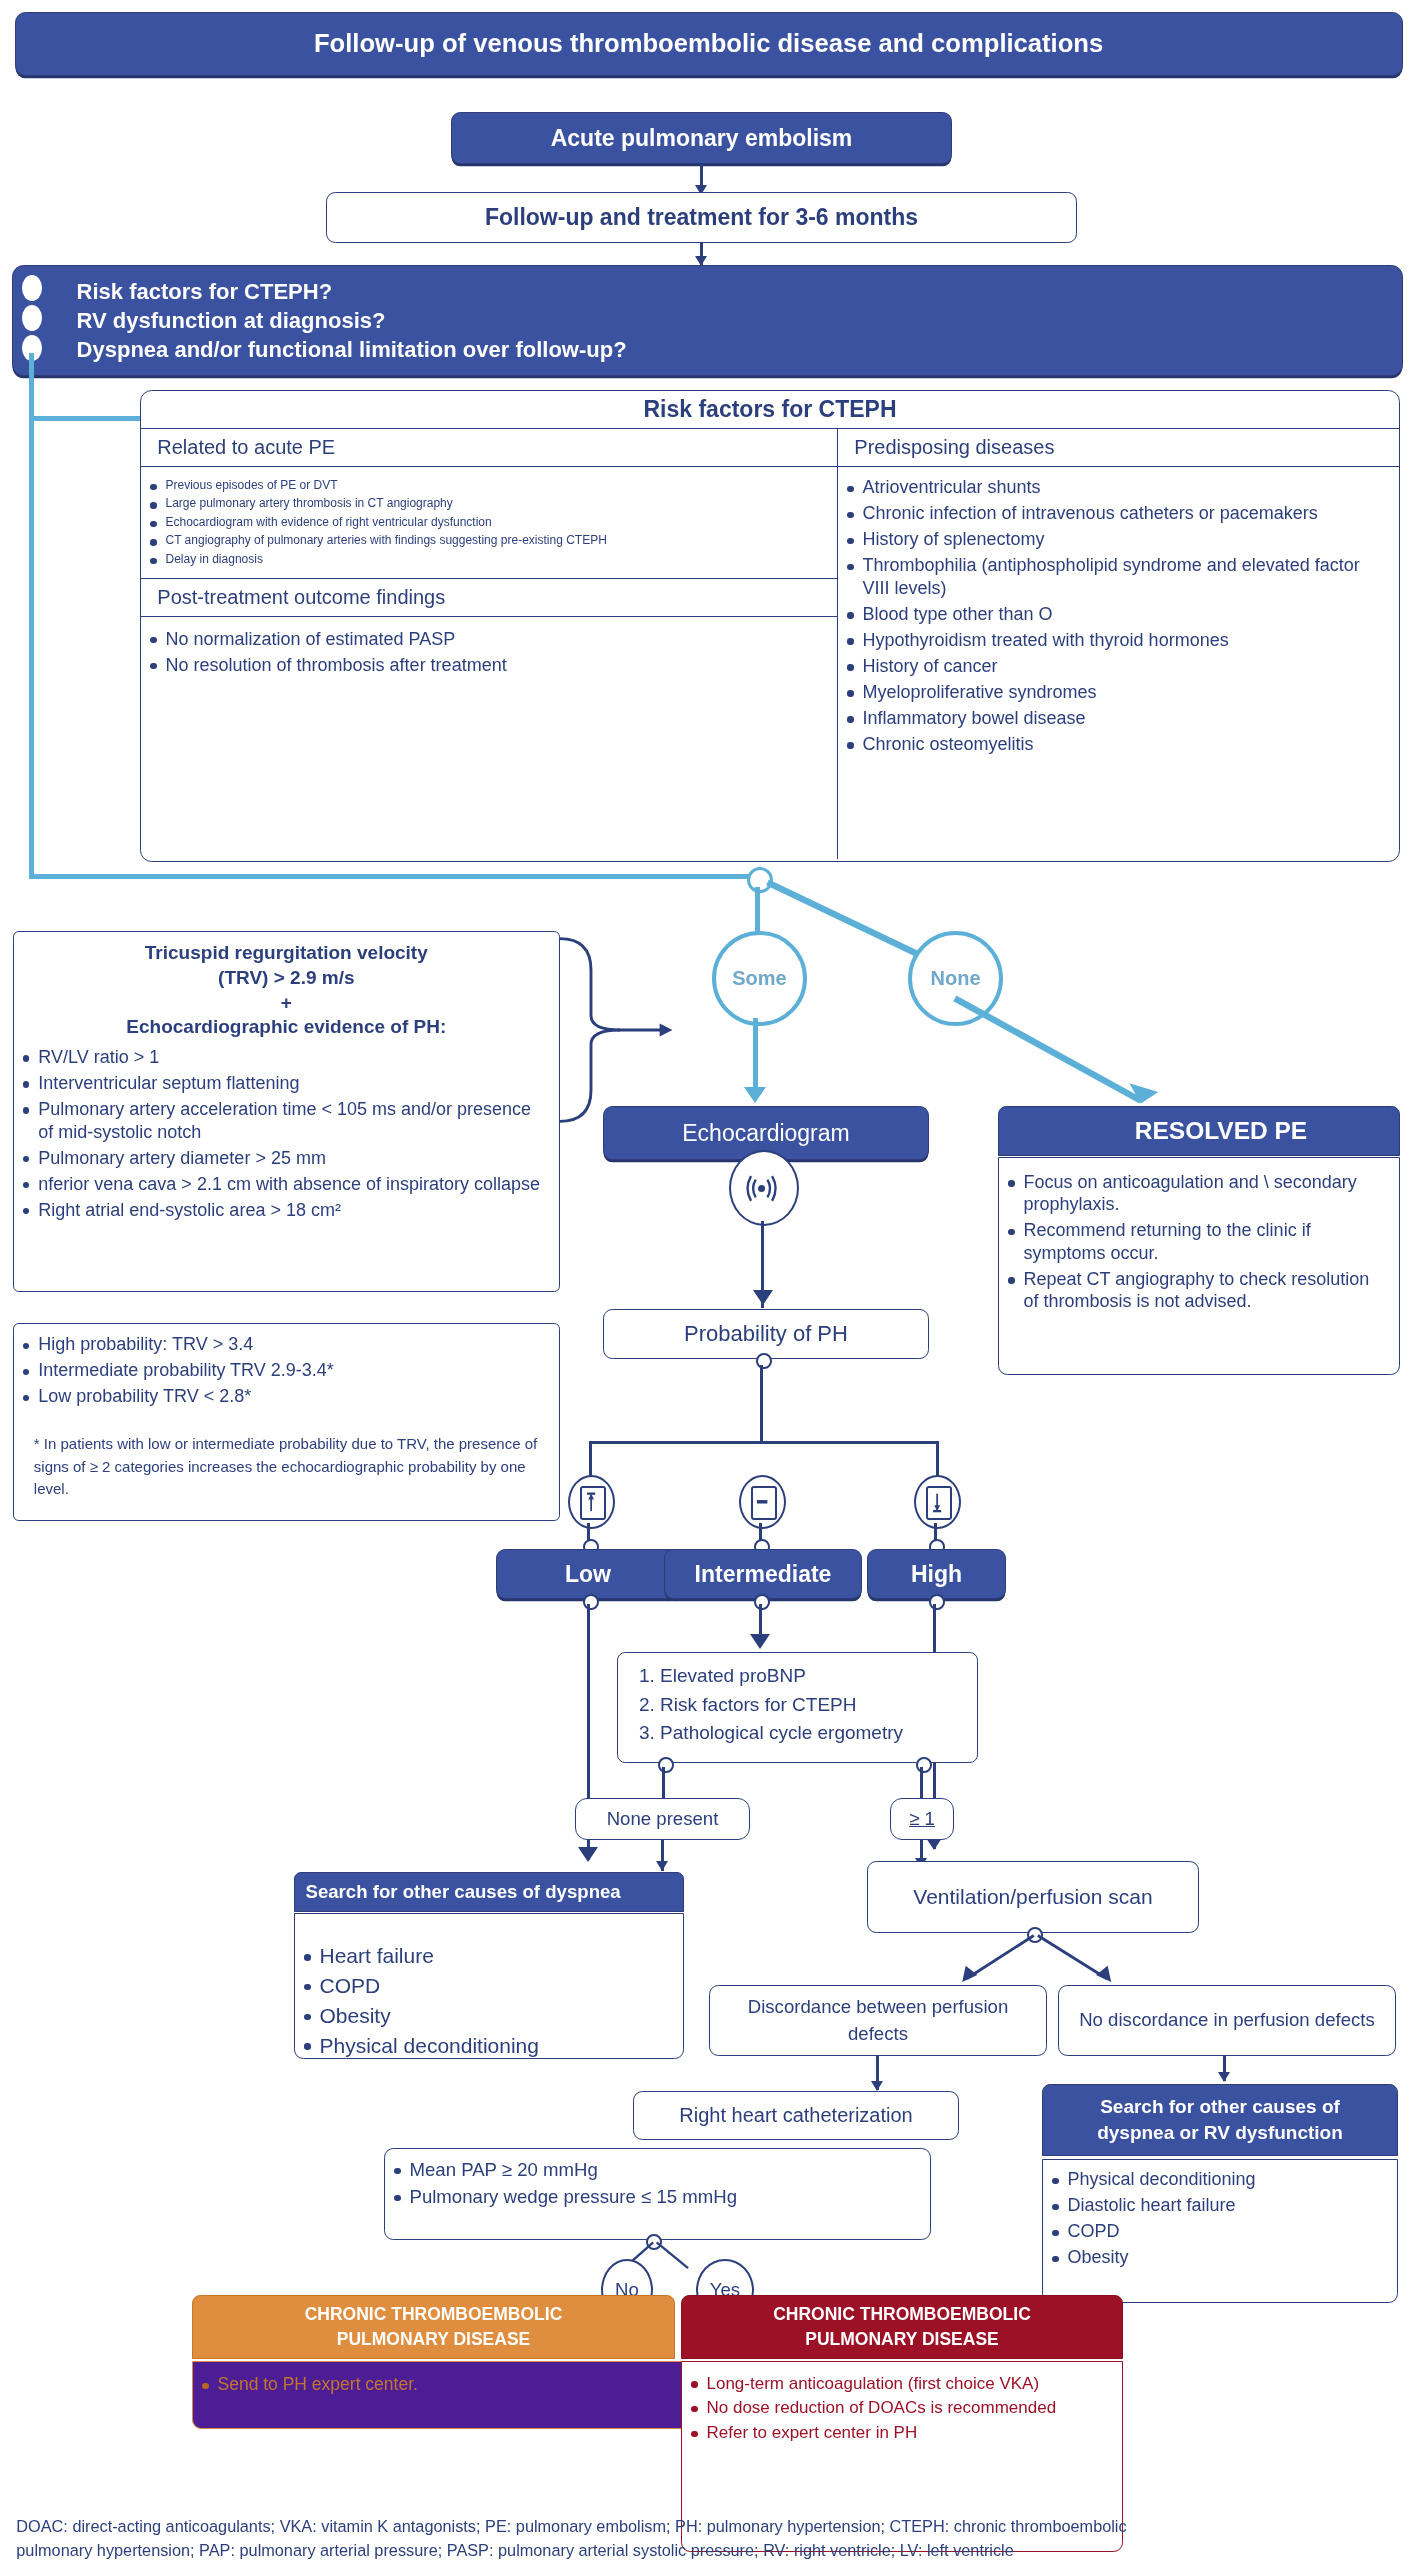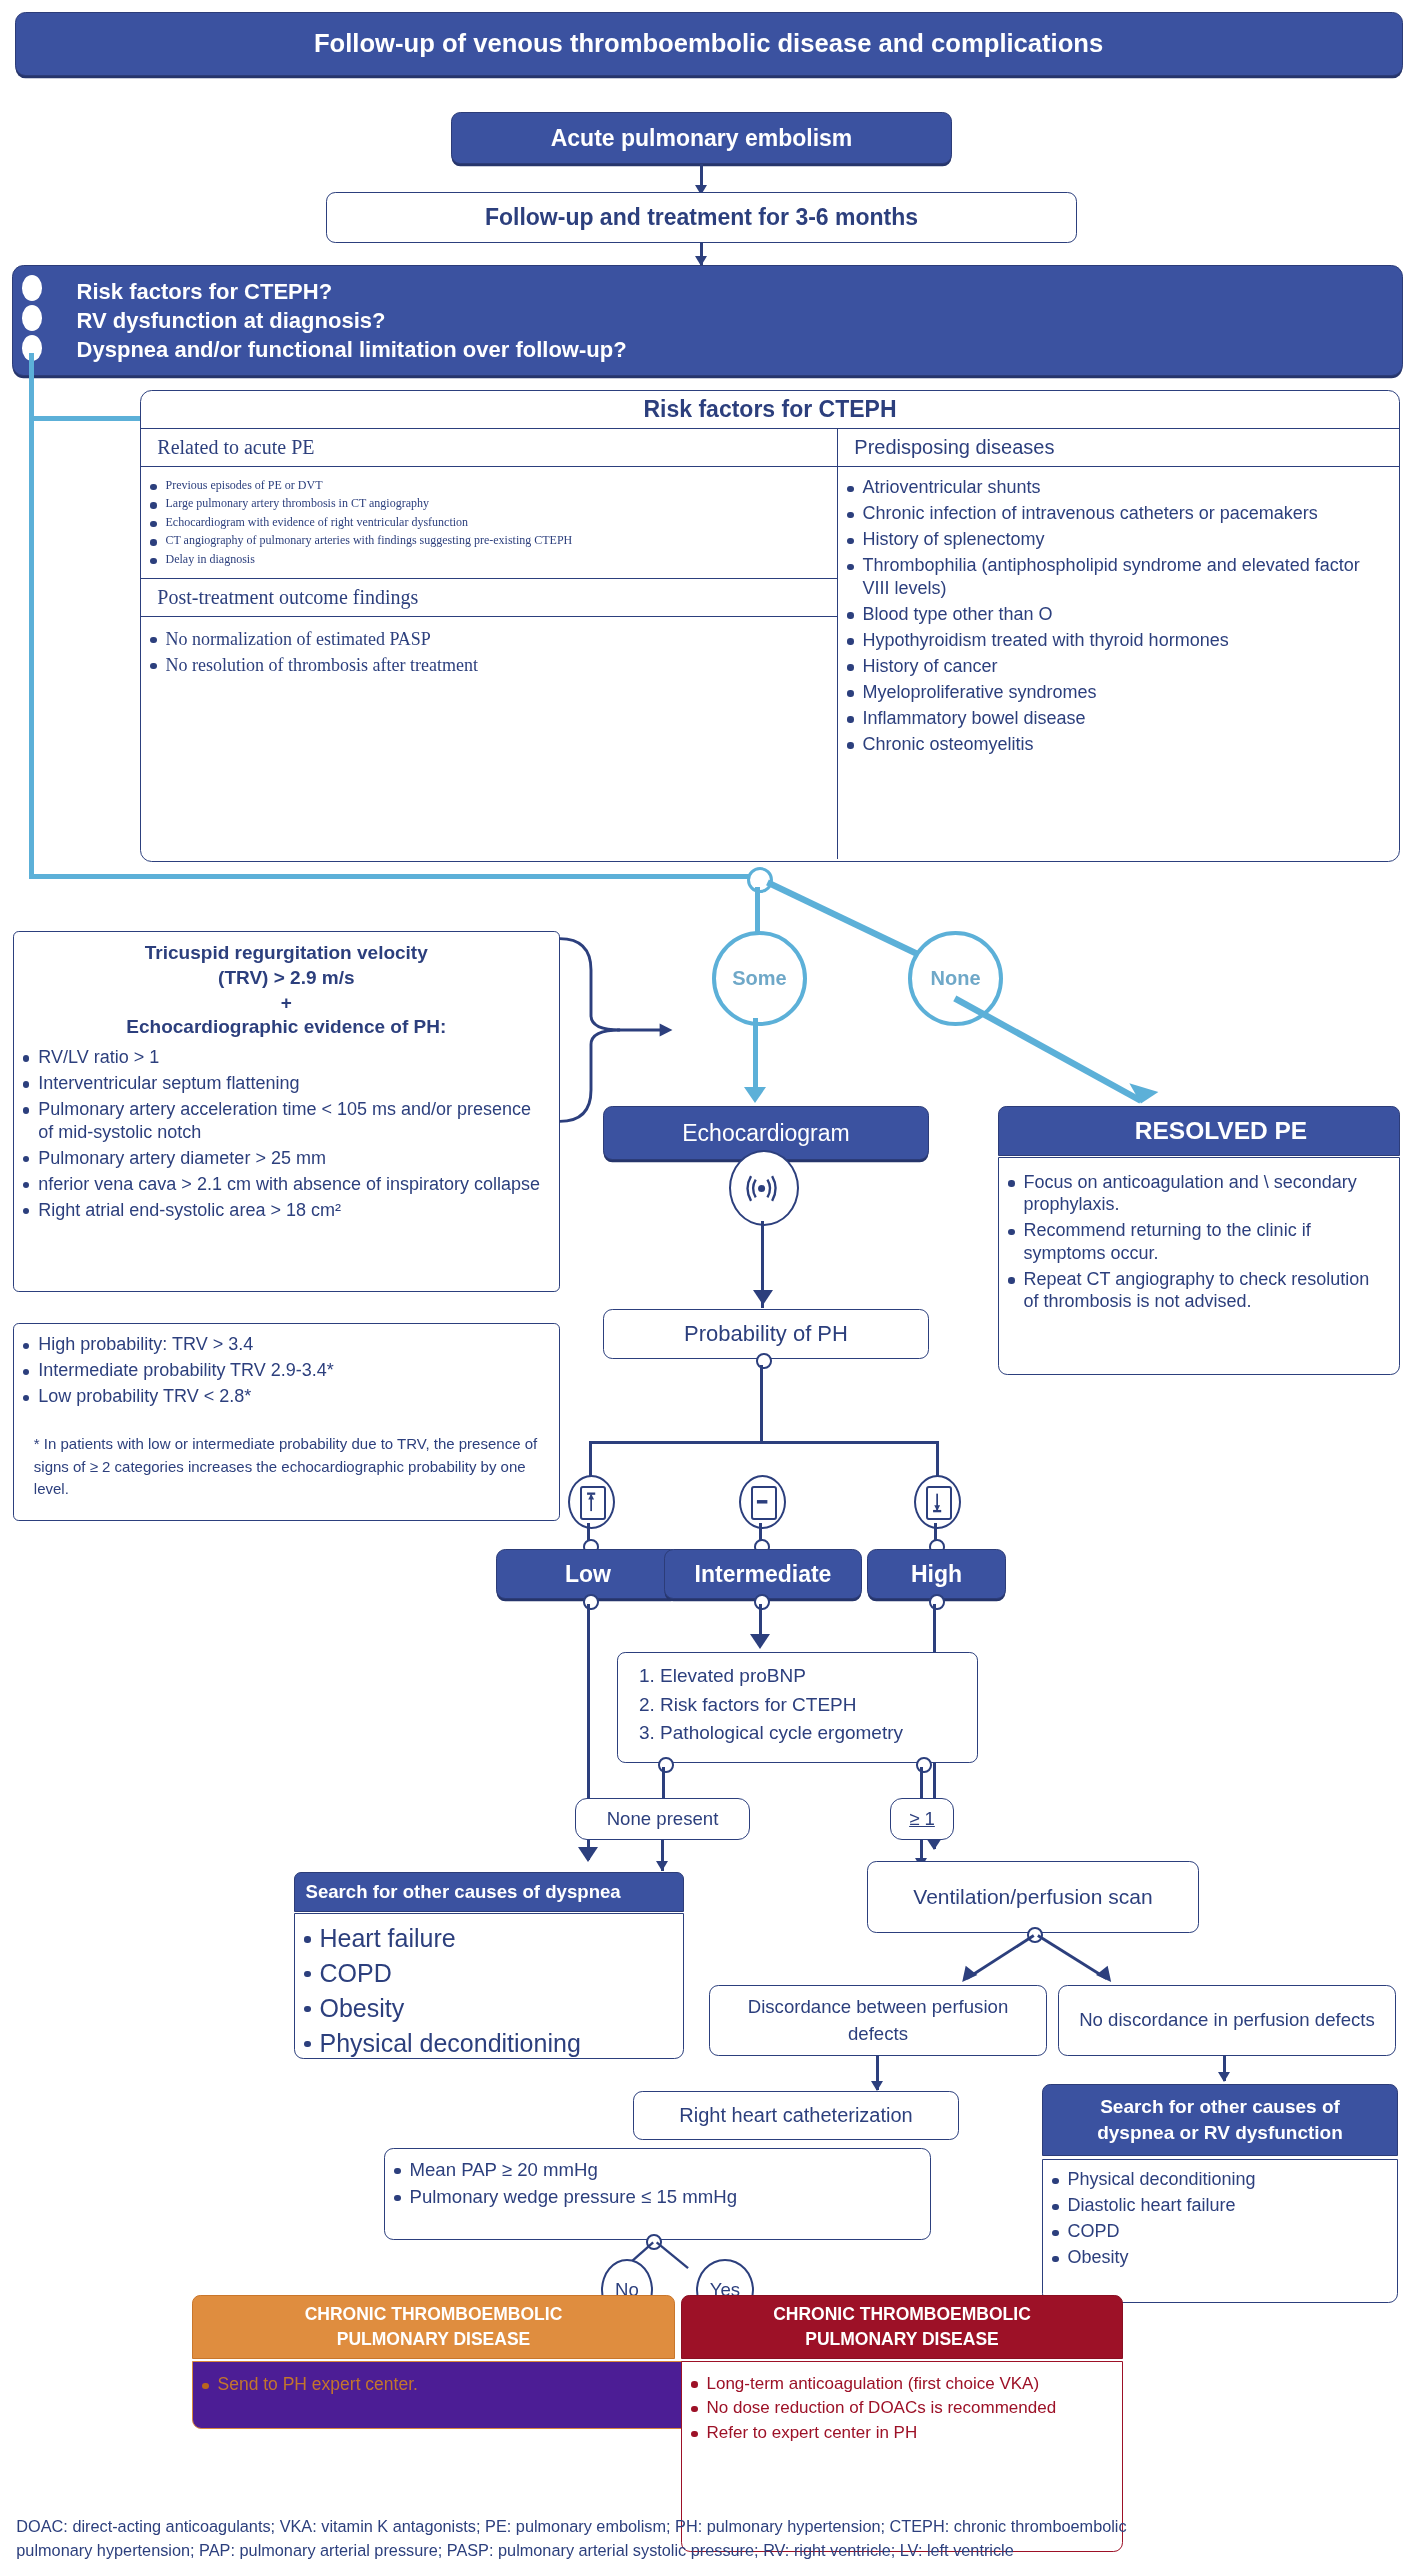--- a/index.html
+++ b/index.html
@@ -152,21 +152,21 @@
 
   <div class="abs box-out" style="left:140px;top:390px;width:1260px;height:472px;border-radius:11.6px;">
 
     <div class="abs" style="left:0;top:4.7px;width:100%;text-align:center;font-size:23px;font-weight:bold;color:#2c3f7d;">
       <span>Risk factors for CTEPH</span>
     </div>
 
     <div class="abs" style="left:0;top:37px;width:100%;height:431px;border-top:1.7px solid #2c3f7d;">
       <div class="rf-table">
 
-        <div class="rf-col" style="flex:0 0 696px;font-family:Liberation Serif, serif;">
+        <div class="rf-col" style="flex:0 0 696px;">
           <div class="rf-head">
             <span>Related to acute PE</span>
           </div>
           <div style="padding:10.5px 11.6px 8.2px 0;border-bottom:1.7px solid #2c3f7d;">
             <ul class="bl" style="font-size:12px;">
               <li>Previous episodes of PE or DVT</li>
               <li>Large pulmonary artery thrombosis in CT angiography</li>
               <li>Echocardiogram with evidence of right ventricular dysfunction</li>
               <li>CT angiography of pulmonary arteries with findings suggesting pre-existing CTEPH</li>
               <li>Delay in diagnosis</li>
@@ -379,21 +379,21 @@
   <div class="ln-v" style="left:661px;top:1840px;height:31px;"></div>
   <div class="arrow-d-sm" style="left:656px;top:1861px;"></div>
   <div class="ln-v" style="left:920px;top:1840px;height:30px;"></div>
   <div class="arrow-d-sm" style="left:915px;top:1858px;"></div>
 
   <div class="abs box-fill" style="left:294px;top:1872px;width:390px;height:40px;font-size:18.6px;border-radius:7px 7px 0 0;box-shadow:none;display:flex;align-items:center;padding-left:10.5px;">
     <span>Search for other causes of dyspnea</span>
   </div>
   <div class="abs box-out" style="left:294px;top:1913px;width:390px;height:146px;border-radius:0 0 9.3px 9.3px;">
     <div style="padding:9.3px 9.3px 0 0;">
-      <ul class="bl" style="font-size:25px;">
+      <ul class="bl" style="font-size:21px;margin-top:20px;">
         <li>Heart failure</li>
         <li>COPD</li>
         <li>Obesity</li>
         <li>Physical deconditioning</li>
       </ul>
     </div>
   </div>
 
   <div class="abs box-out ctr" style="left:867px;top:1861px;width:332px;height:72px;font-size:21px;border-radius:9.3px;line-height:1.4;">
     <span>Ventilation/perfusion scan</span>

